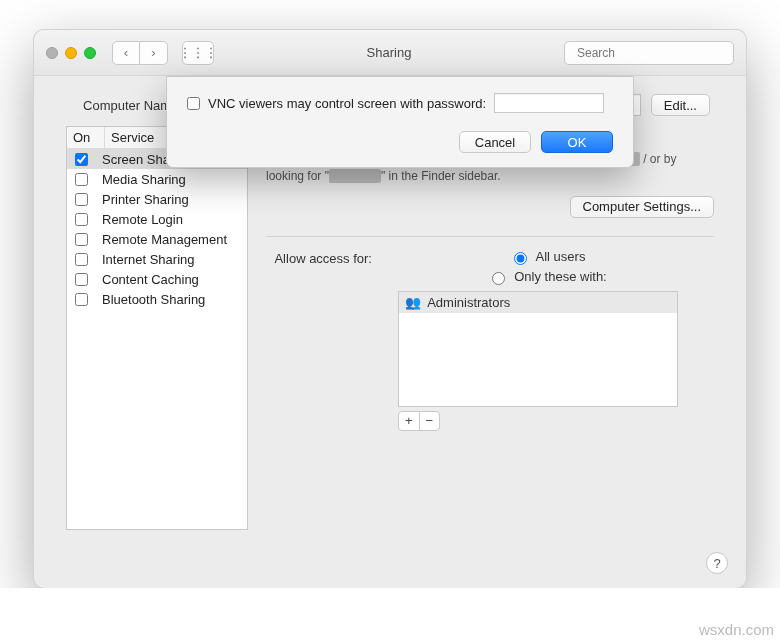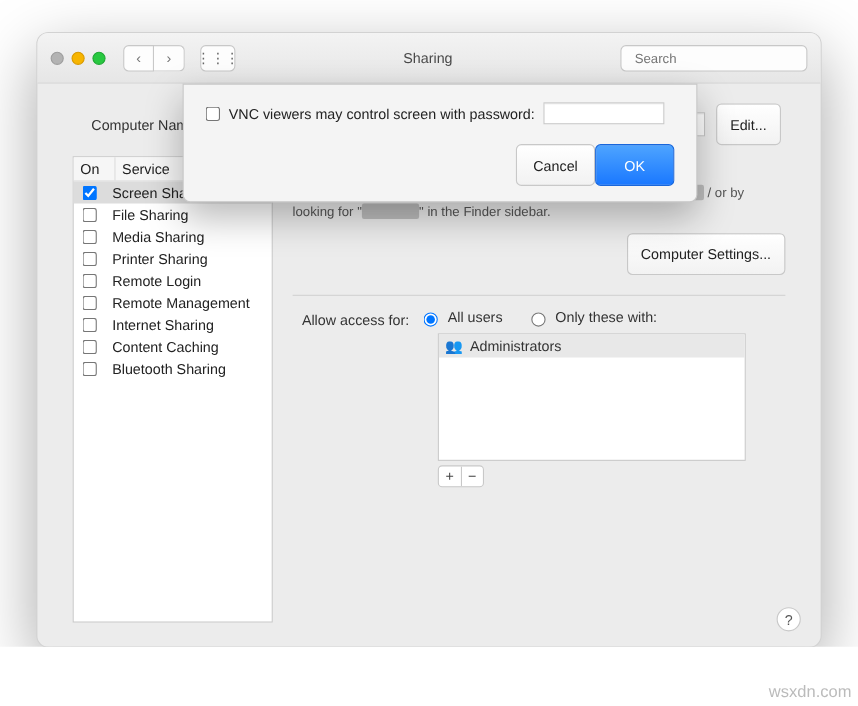--- a/index.html
+++ b/index.html
@@ -25,53 +25,53 @@
   .nav-btn:first-child{border-radius:5px 0 0 5px;}
   .nav-btn:last-child{border-radius:0 5px 5px 0;border-left:none;}
   .grid-btn{width:32px;height:24px;background:#fdfdfd;border:1px solid #c8c8c8;border-radius:5px;display:flex;align-items:center;justify-content:center;color:#666;font-size:13px;margin-left:6px;}
   .win-title{flex:1;text-align:center;font-size:13px;color:#4a4a4a;}
   .search{width:170px;height:24px;background:#fdfdfd;border:1px solid #c8c8c8;border-radius:5px;display:flex;align-items:center;padding:0 6px;gap:4px;}
   .search svg{width:12px;height:12px;fill:#888;}
   .search input{border:none;outline:none;background:transparent;font-size:12px;flex:1;color:#333;}
   .toprow{display:flex;align-items:center;gap:10px;padding:18px 36px 10px;font-size:13px;color:#333;}
   .toprow-label{text-align:right;}
   .name-field{width:190px;height:22px;background:#fff;border:1px solid #c8c8c8;border-radius:0;box-shadow:inset 0 1px 1px rgba(0,0,0,.06);}
-  .btn{height:38px;padding:0 12px;font-size:13px;background:linear-gradient(#fff,#f2f2f2);border:1px solid #c8c8c8;border-radius:5px;color:#222;display:inline-flex;align-items:center;justify-content:center;cursor:default;}
+  .btn{height:22px;padding:0 12px;font-size:13px;background:linear-gradient(#fff,#f2f2f2);border:1px solid #c8c8c8;border-radius:5px;color:#222;display:inline-flex;align-items:center;justify-content:center;cursor:default;}
   .btn.primary{background:linear-gradient(#4ea4ff,#1a78ff);border-color:#1866db;color:#fff;font-weight:500;}
   .main{display:flex;gap:18px;padding:0 32px 24px;}
   .services{width:182px;background:#fff;border:1px solid #c8c8c8;font-size:13px;color:#222;}
   .services-head{display:flex;border-bottom:1px solid #dcdcdc;background:#f6f6f6;}
   .services-head .col-on{width:38px;padding:3px 6px;border-right:1px solid #dcdcdc;}
   .services-head .col-svc{flex:1;padding:3px 6px;}
   .svc-row{display:flex;align-items:center;height:20px;padding:0 6px;}
   .svc-row.sel{background:#dcdcdc;}
   .svc-row input[type=checkbox]{margin:0 14px 0 2px;}
   .right{flex:1;font-size:13px;color:#333;}
   .status-row{display:flex;align-items:center;gap:6px;font-size:15px;margin-top:2px;}
   .status-dot{width:9px;height:9px;border-radius:50%;background:#2bbf3a;}
   .desc{font-size:12px;color:#555;line-height:1.45;margin:6px 0 10px;}
   .blur{background:#bdbdbd;color:transparent;border-radius:2px;padding:0 2px;}
   .right .btn{float:right;margin-bottom:10px;}
   .clear{clear:both;}
   hr.sep{border:none;border-top:1px solid #d3d3d3;margin:8px 0 14px;}
   .access{display:flex;gap:8px;}
-  .radios{display:flex;gap:21px;margin-top:-2px;align-items:center;}
+  .radios{display:flex;flex-direction:column;gap:4px;margin-top:-2px;align-items:center;}
   .radios label{display:flex;align-items:center;gap:6px;font-size:13px;}
   .userbox{margin:6px 0 0 18px;width:280px;height:116px;background:#fff;border:1px solid #c8c8c8;}
   .userbox-row{display:flex;align-items:center;gap:6px;padding:3px 6px;background:#e8e8e8;font-size:13px;}
   .addrem{margin:4px 0 0 18px;display:flex;border:1px solid #c8c8c8;border-radius:4px;overflow:hidden;background:#fff;width:42px;}
   .addrem div{flex:1;text-align:center;font-size:13px;line-height:18px;color:#444;}
   .addrem div:first-child{border-right:1px solid #c8c8c8;}
   .help{position:absolute;right:18px;bottom:14px;width:22px;height:22px;border-radius:50%;background:#fff;border:1px solid #c8c8c8;display:flex;align-items:center;justify-content:center;font-size:13px;color:#555;}
   
   .sheet{position:absolute;top:46px;left:132px;width:468px;background:#f4f4f4;border:1px solid #c8c8c8;border-radius:0 0 7px 7px;box-shadow:0 14px 34px rgba(0,0,0,.28);padding:16px 20px 14px;}
   .sheet-row{display:flex;align-items:center;gap:8px;font-size:13px;color:#222;margin-bottom:10px;}
   .sheet-row input[type=checkbox]{margin:0;}
   .pw{width:110px;height:20px;background:#fff;border:1px solid #c8c8c8;box-shadow:inset 0 1px 1px rgba(0,0,0,.06);}
-  .sheet-actions{display:flex;justify-content:flex-end;margin-top:18px;}
+  .sheet-actions{display:flex;justify-content:flex-end;gap:10px;margin-top:18px;}
   .watermark{position:fixed;right:6px;bottom:4px;font-size:15px;color:#bbb;}
 </style>
 </head>
 <body>
 
 <div class="window">
 
   <div class="titlebar">
     <div class="traffic">
       <div class="dot r"></div>
@@ -107,24 +107,20 @@
 
   <div class="main">
     <div class="services">
       <div class="services-head">
         <div class="col-on">On</div>
         <div class="col-svc">Service</div>
       </div>
       <div class="svc-row sel">
           <input type="checkbox" checked="" style="">
           <span>Screen Sharing</span>
-        </div>
-      <div class="svc-row">
-          <input type="checkbox" style="">
-          <span>File Sharing</span>
         </div>
       <div class="svc-row">
           <input type="checkbox" style="">
           <span>Media Sharing</span>
         </div>
       <div class="svc-row">
           <input type="checkbox" style="">
           <span>Printer Sharing</span>
         </div>
       <div class="svc-row">

